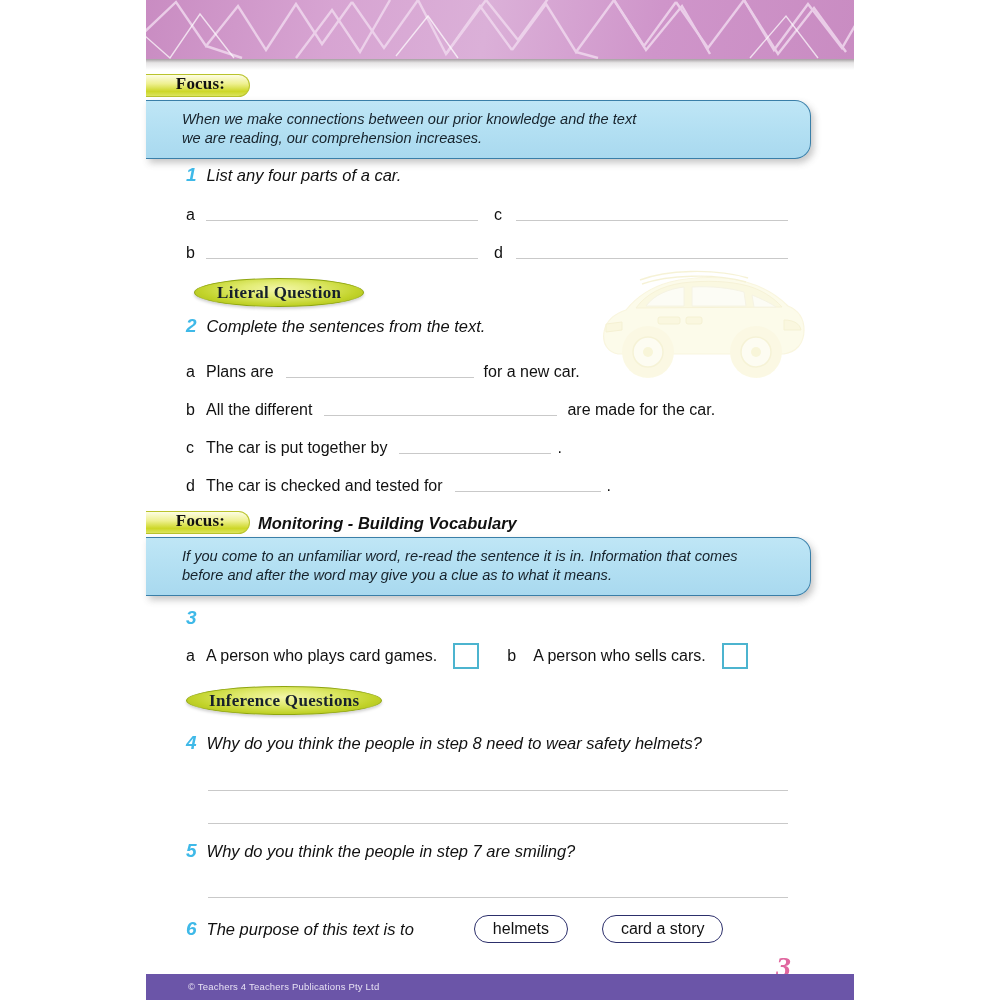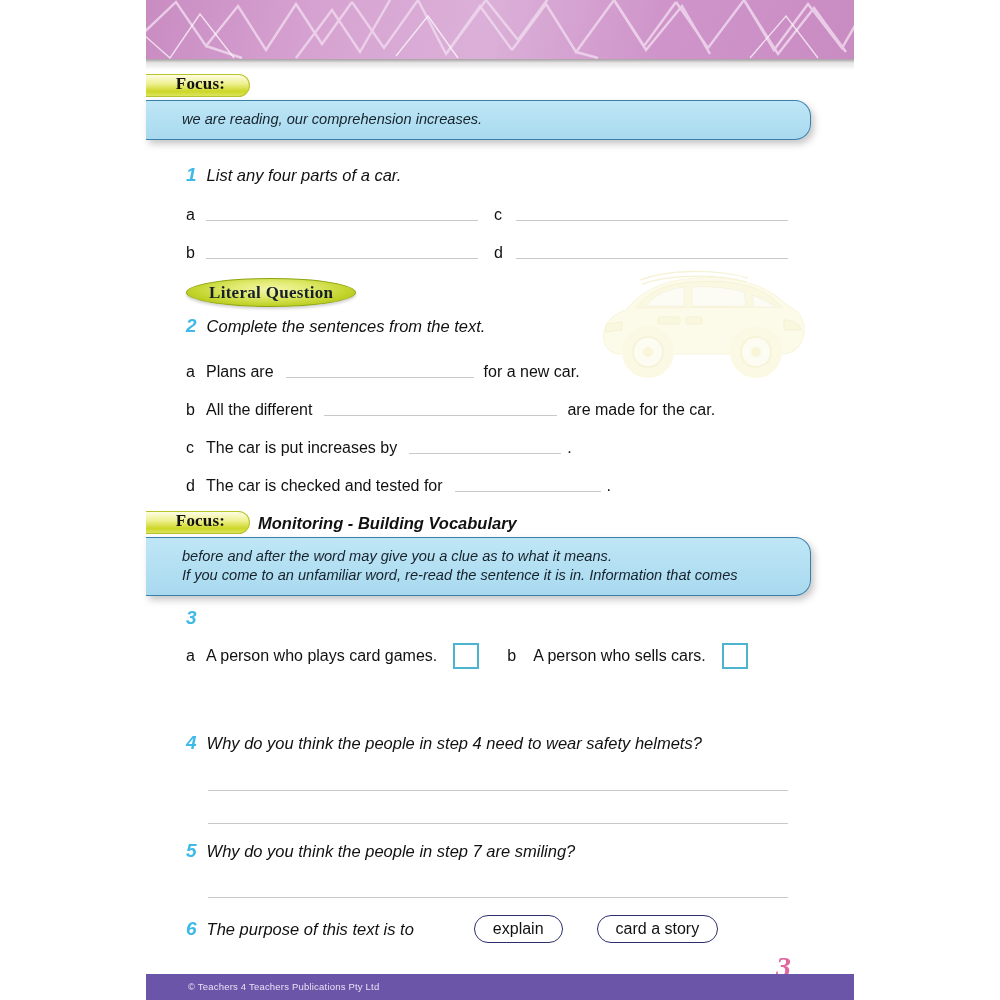--- a/index.html
+++ b/index.html
@@ -235,20 +235,21 @@
   </div>
   <div class="banner-shadow"></div>
 
   <div class="focus-block" style="top:74px;">
     <div class="focus-row">
       <div class="focus-tab">
         <span class="focus-tab-label">Focus:</span>
       </div>
     </div>
     <div class="focus-note">
+      <p>When we make connections between our prior knowledge and the text</p>
       <p>we are reading, our comprehension increases.</p>
     </div>
   </div>
 
   <div class="car">
     <svg width="214" height="120" viewBox="0 0 214 120">
       <g fill="#fbf8da" stroke="#f4eec4" stroke-width="1.2">
         <path d="M22 92 C12 90 6 82 8 70 C10 58 18 52 30 48 C38 38 52 26 74 20 C98 14 128 14 150 20
                  C168 25 182 34 192 44 C202 48 208 56 208 68 C208 82 200 90 188 92 L22 92 Z"></path>
       </g>
@@ -296,21 +297,21 @@
       <div class="rule" style="width:272px; margin-bottom:3px;"></div>
     </div>
     <div style="display:flex; align-items:flex-end;">
       <span class="sublabel" style="width:20px;">b</span>
       <div class="rule" style="width:272px; margin-bottom:3px;"></div>
       <span class="sublabel" style="width:22px; margin-left:16px;">d</span>
       <div class="rule" style="width:272px; margin-bottom:3px;"></div>
     </div>
   </div>
 
-  <div style="position:absolute; left:186px; top:278px;">
+  <div style="position:absolute; left:194px; top:278px;">
     <div class="badge">
       <span class="badge-label">Literal Question</span>
     </div>
   </div>
 
   <div style="position:absolute; left:186px; top:315px;">
     <div style="display:flex; align-items:baseline; gap:10px;">
       <span class="qnum">2</span>
       <span class="qtext">Complete the sentences from the text.</span>
     </div>
@@ -324,83 +325,88 @@
       <span class="plain">for a new car.</span>
     </div>
     <div style="display:flex; align-items:flex-end; height:24px; margin-bottom:14px;">
       <span class="sublabel" style="width:20px;">b</span>
       <span class="plain">All the different</span>
       <div class="rule" style="width:233px; margin:0 10px 3px 12px;"></div>
       <span class="plain">are made for the car.</span>
     </div>
     <div style="display:flex; align-items:flex-end; height:24px; margin-bottom:14px;">
       <span class="sublabel" style="width:20px;">c</span>
-      <span class="plain">The car is put increases by</span>
+      <span class="plain">The car is put together by</span>
       <div class="rule" style="width:152px; margin:0 6px 3px 12px;"></div>
       <span class="plain">.</span>
     </div>
     <div style="display:flex; align-items:flex-end; height:24px;">
       <span class="sublabel" style="width:20px;">d</span>
       <span class="plain">The car is checked and tested for</span>
       <div class="rule" style="width:146px; margin:0 6px 3px 12px;"></div>
       <span class="plain">.</span>
     </div>
   </div>
 
   <div class="focus-block" style="top:511px;">
     <div class="focus-row">
       <div class="focus-tab">
         <span class="focus-tab-label">Focus:</span>
       </div>
       <div class="focus-title">Monitoring - Building Vocabulary</div>
     </div>
     <div class="focus-note">
+      <p>If you come to an unfamiliar word, re-read the sentence it is in. Information that comes</p>
       <p>before and after the word may give you a clue as to what it means.</p>
-      <p>If you come to an unfamiliar word, re-read the sentence it is in. Information that comes</p>
     </div>
   </div>
 
   <div style="position:absolute; left:186px; top:607px;">
     <div style="display:flex; align-items:baseline; gap:10px;">
       <span class="qnum">3</span>
     </div>
   </div>
 
   <div style="position:absolute; left:186px; top:643px; display:flex; align-items:center;">
     <span class="sublabel" style="width:20px;">a</span>
     <span class="plain">A person who plays card games.</span>
     <div class="checkbox" style="margin-left:16px;"></div>
     <span class="sublabel" style="width:26px; margin-left:28px;">b</span>
     <span class="plain">A person who sells cars.</span>
     <div class="checkbox" style="margin-left:16px;"></div>
   </div>
 
+  <div style="position:absolute; left:186px; top:686px;">
+    <div class="badge">
+      <span class="badge-label">Inference Questions</span>
+    </div>
+  </div>
 
   <div style="position:absolute; left:186px; top:732px;">
     <div style="display:flex; align-items:baseline; gap:10px;">
       <span class="qnum">4</span>
-      <span class="qtext">Why do you think the people in step 4 need to wear safety helmets?</span>
+      <span class="qtext">Why do you think the people in step 8 need to wear safety helmets?</span>
     </div>
   </div>
   <div class="rule" style="position:absolute; left:208px; top:790px; width:580px;"></div>
   <div class="rule" style="position:absolute; left:208px; top:823px; width:580px;"></div>
 
   <div style="position:absolute; left:186px; top:840px;">
     <div style="display:flex; align-items:baseline; gap:10px;">
       <span class="qnum">5</span>
       <span class="qtext">Why do you think the people in step 7 are smiling?</span>
     </div>
   </div>
   <div class="rule" style="position:absolute; left:208px; top:897px; width:580px;"></div>
 
   <div style="position:absolute; left:186px; top:915px; display:flex; align-items:center;">
     <span class="qnum" style="margin-right:10px;">6</span>
     <span class="qtext">The purpose of this text is to</span>
     <div class="pill" style="margin-left:60px;">
-      <span>explain</span>
+      <span>helmets</span>
     </div>
     <div class="pill" style="margin-left:34px;">
       <span>card a story</span>
     </div>
   </div>
 
   <div class="page-number">3</div>
   <div class="footer-bar">
     <span class="footer-text">© Teachers 4 Teachers Publications Pty Ltd</span>
   </div>

